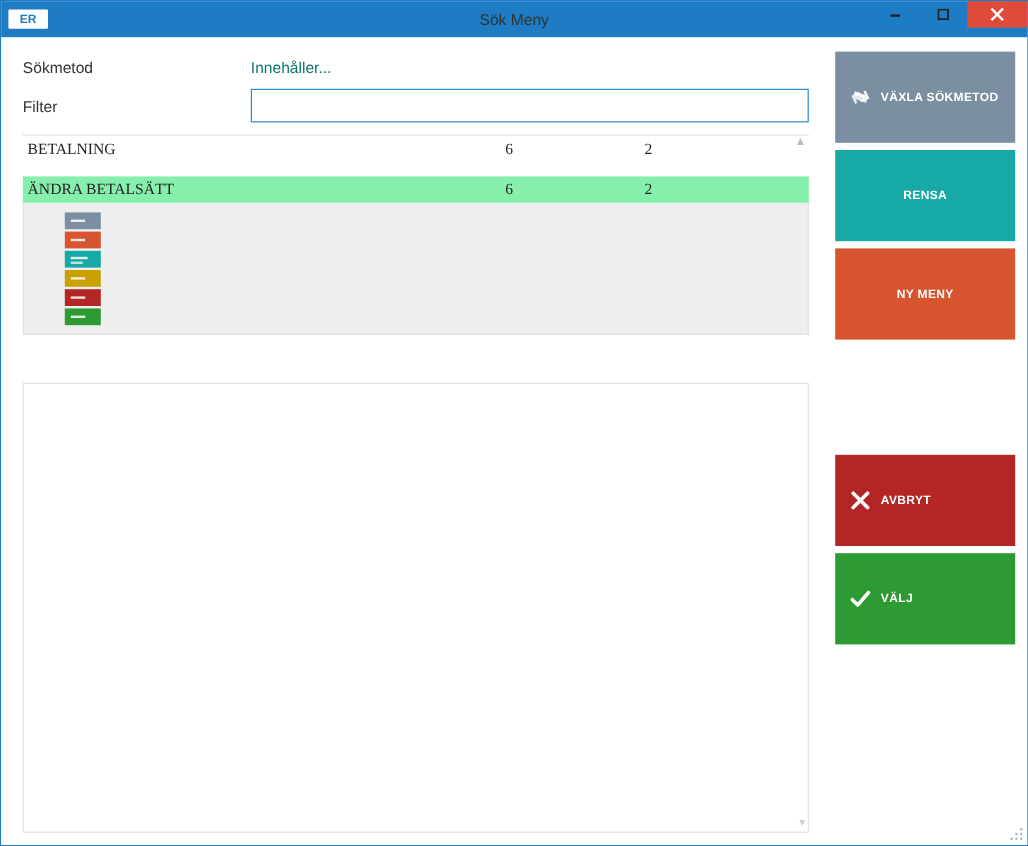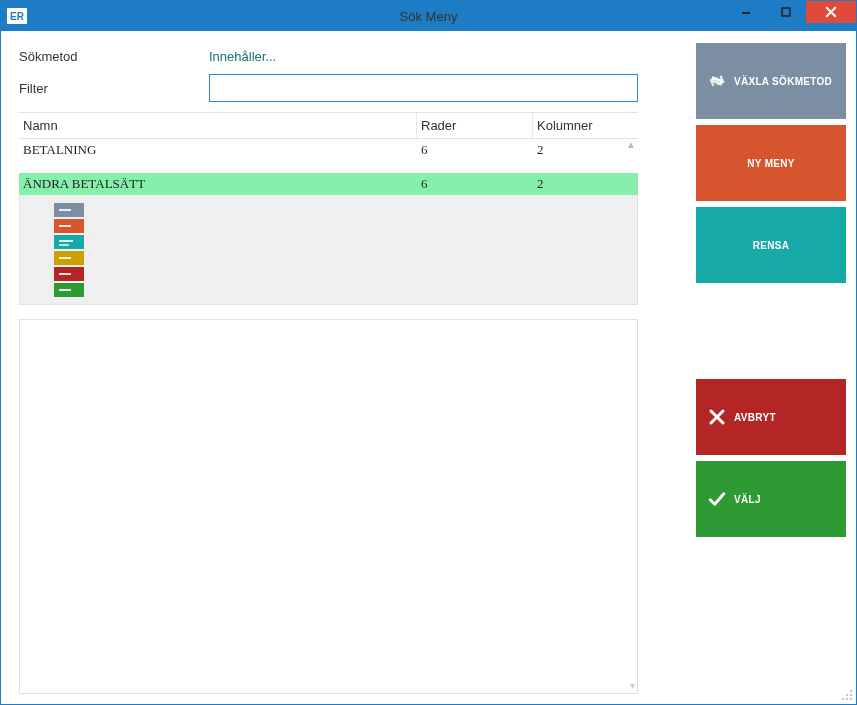--- a/index.html
+++ b/index.html
@@ -20,21 +20,21 @@
   }
   .titlebar {
     height: 30px;
     background: #1e7cc4;
     display: flex;
     align-items: center;
     position: relative;
     color: #222;
   }
   .app-icon {
-    width: 20px; height: 16px;
+    width: 33px; height: 16px;
     background: #fff;
     color: #1e7cc4;
     font-size: 10px;
     font-weight: bold;
     display: flex;
     align-items: center;
     justify-content: center;
     margin-left: 6px;
     border-radius: 1px;
   }
@@ -62,21 +62,20 @@
     cursor: pointer;
   }
   .win-btn.close { background: #e04b39; color: #fff; width: 50px; }
   .win-btn.min { font-weight: bold; }
   .win-btn.max svg, .win-btn.min svg { display:block; }
 
   .content {
     display: flex;
     height: calc(100% - 30px);
     background: #fff;
-    gap: 36px;
   }
   .main {
     flex: 1;
     padding: 18px 14px 8px 18px;
     position: relative;
   }
   .side {
     width: 168px;
     padding: 12px 10px 8px 8px;
     display: flex;
@@ -240,25 +239,20 @@
         <div class="label">Sökmetod</div>
         <div class="value-text">Innehåller...</div>
       </div>
 
       <div class="row">
         <div class="label">Filter</div>
         <input class="filter-input" value="" style="">
       </div>
 
       <div class="table-wrap">
-        <div class="table-header">
-          <div class="th col-name">Namn</div>
-          <div class="th col-rows">Rader</div>
-          <div class="th col-cols">Kolumner</div>
-        </div>
         <div class="table-body">
           <div class="tr">
             <div class="td col-name">BETALNING</div>
             <div class="td col-rows">6</div>
             <div class="td col-cols">2</div>
           </div>
           <div class="tr alt">
             <div class="td col-name">ÄNDRA BETALSÄTT</div>
             <div class="td col-rows">6</div>
             <div class="td col-cols">2</div>
@@ -302,26 +296,26 @@
       <div class="btn gray">
         <span class="icon">
           <svg viewBox="0 0 24 24">
               <path d="M4 8 L16 8 L13 5 L15 3 L22 10 L15 17 L13 15 L16 12 L4 12 Z" transform="rotate(20 12 12)" fill="#fff" opacity="0.95"></path>
               <path d="M20 16 L8 16 L11 19 L9 21 L2 14 L9 7 L11 9 L8 12 L20 12 Z" transform="rotate(20 12 12)" fill="#fff" opacity="0.8"></path>
             </svg>
         </span>
         <span>VÄXLA SÖKMETOD</span>
       </div>
 
+      <div class="btn teal nolabelicon">
+        <span>RENSA</span>
+      </div>
+
       <div class="btn orange nolabelicon">
         <span>NY MENY</span>
-      </div>
-
-      <div class="btn teal nolabelicon">
-        <span>RENSA</span>
       </div>
 
       <div class="side-spacer"></div>
 
       <div class="btn red">
         <span class="icon">
           <svg viewBox="0 0 24 24">
               <path d="M4 4 L20 20 M20 4 L4 20" stroke="#fff" stroke-width="4" stroke-linecap="round"></path>
             </svg>
         </span>

